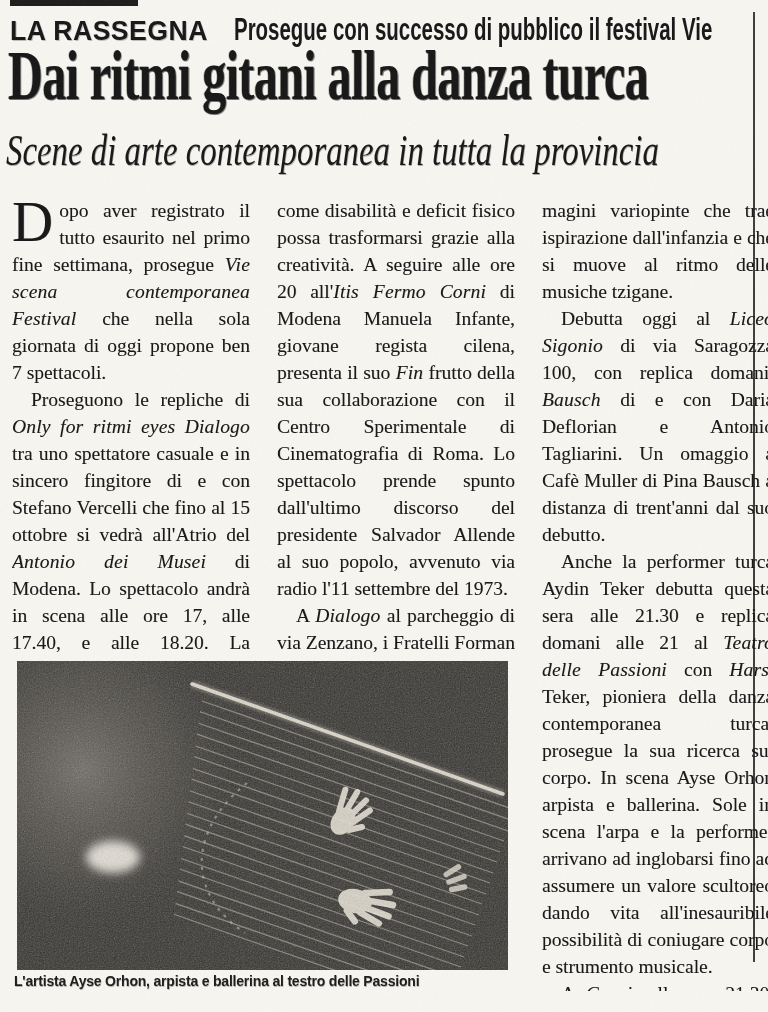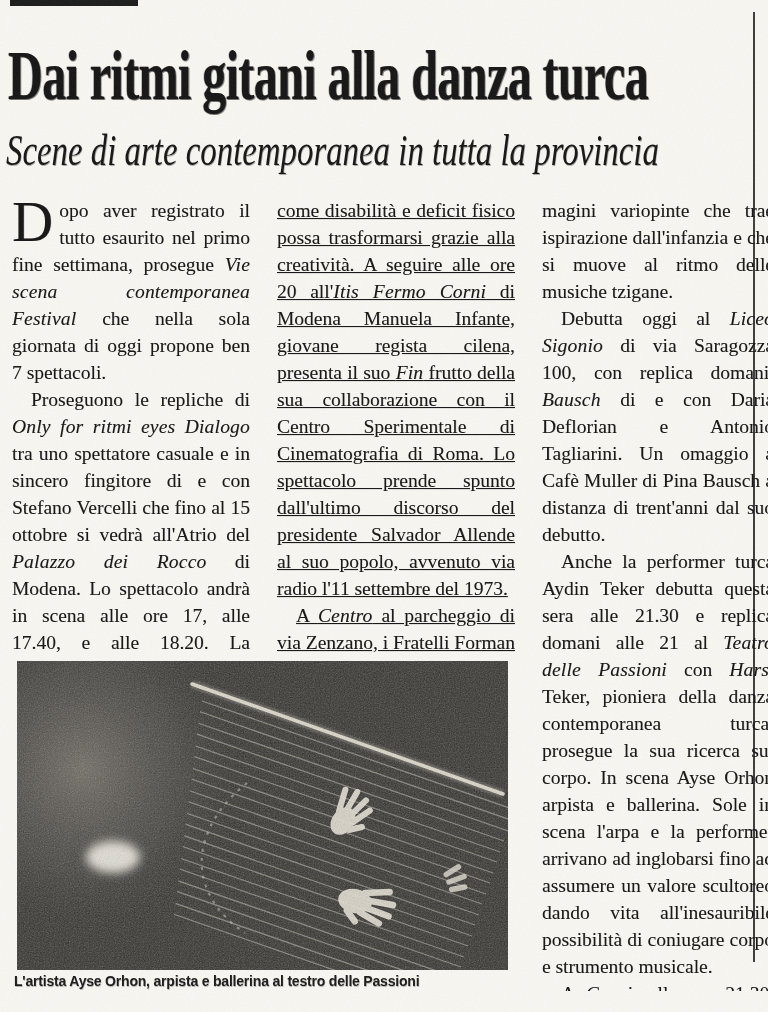--- a/index.html
+++ b/index.html
@@ -42,21 +42,21 @@
     text-shadow:.8px .8px 0 rgba(25,25,25,.35);
   }
 
   
   .vrule{position:absolute;left:753px;top:12px;width:2px;height:950px;background:#1c1c1c;opacity:.85;}
 
   
   .body-cols{position:absolute;left:12px;top:197px;width:742px;display:flex;gap:27px;}
   .col{flex:none;width:238px;overflow:hidden;}
   .col:nth-child(1){height:462px;}
-  .col:nth-child(2){height:462px;text-decoration:underline;}
+  .col:nth-child(2){height:462px;}
   .col:nth-child(3){width:232px;height:794px;}
   .para{
     margin:0;font-size:19.5px;line-height:27px;text-align:justify;
     text-shadow:.4px .4px 0 rgba(25,25,25,.28);
   }
   .para.indent{text-indent:19px;}
   .dropcap{
     float:left;font-size:57px;line-height:46px;padding:2px 6px 0 0;font-weight:normal;
   }
   .para i{letter-spacing:.2px;}
@@ -77,35 +77,38 @@
   
   .page-noise{position:absolute;left:0;top:0;pointer-events:none;}
 </style>
 </head>
 <body>
 
 <div class="page">
 
   <div class="topbar"></div>
 
+  <div class="kicker-row">
+    <span class="kicker-label">LA RASSEGNA</span><span class="kicker-text">Prosegue con successo di pubblico il festival Vie</span>
+  </div>
 
   <h1 class="headline"><span class="hl">Dai ritmi gitani alla danza turca</span></h1>
 
   <h2 class="subhead"><span class="sh">Scene di arte contemporanea in tutta la provincia</span></h2>
 
   <div class="vrule"></div>
 
   <div class="body-cols">
       <div class="col">
         <p class="para"><span class="dropcap">D</span>opo aver registrato il tutto esaurito nel primo fine settimana, prosegue <i>Vie scena contemporanea Festival</i> che nella sola giornata di oggi propone ben 7 spettacoli.</p>
-        <p class="para indent">Proseguono le repliche di <i>Only for ritmi eyes Dialogo</i> tra uno spettatore casuale e in sincero fingitore di e con Stefano Vercelli che fino al 15 ottobre si vedrà all'Atrio del <i>Palazzo dei Rocco</i> di Modena. Lo spettacolo andrà in scena alle ore 17, alle 17.40, e alle 18.20. La prenotazione è obbligatoria.</p>
+        <p class="para indent">Proseguono le repliche di <i>Only for ritmi eyes Dialogo</i> tra uno spettatore casuale e in sincero fingitore di e con Stefano Vercelli che fino al 15 ottobre si vedrà all'Atrio del <i>Antonio dei Musei</i> di Modena. Lo spettacolo andrà in scena alle ore 17, alle 17.40, e alle 18.20. La prenotazione è obbligatoria.</p>
       </div>
       <div class="col">
         <p class="para">come disabilità e deficit fisico possa trasformarsi grazie alla creatività. A seguire alle ore 20 all'<i>Itis Fermo Corni</i> di Modena Manuela Infante, giovane regista cilena, presenta il suo <i>Fin</i> frutto della sua collaborazione con il Centro Sperimentale di Cinematografia di Roma. Lo spettacolo prende spunto dall'ultimo discorso del presidente Salvador Allende al suo popolo, avvenuto via radio l'11 settembre del 1973.</p>
-        <p class="para indent">A <i>Centro</i> al parcheggio di via Zenzano, i Fratelli Forman sotto al tendone circense replicano il loro magico spettacolo  alle ore 20.30. Lo spettatore ha la possibilità di immergersi in un mondo di im-</p>
+        <p class="para indent">A <i>Dialogo</i> al parcheggio di via Zenzano, i Fratelli Forman sotto al tendone circense replicano il loro magico spettacolo  alle ore 20.30. Lo spettatore ha la possibilità di immergersi in un mondo di im-</p>
       </div>
       <div class="col">
         <p class="para">magini variopinte che trae ispirazione dall'infanzia e che si muove al ritmo delle musiche tzigane.</p>
         <p class="para indent">Debutta oggi al <i>Liceo Sigonio</i> di via Saragozza 100, con replica domani, <i>Bausch</i> di e con Daria Deflorian e Antonio Tagliarini. Un omaggio a Cafè Muller di Pina Bausch a distanza di trent'anni dal suo debutto.</p>
         <p class="para indent">Anche la performer turca Aydin Teker debutta questa sera alle 21.30 e replica domani alle 21 al <i>Teatro delle Passioni</i> con <i>Hars</i>. Teker, pioniera della danza contemporanea turca, prosegue la sua ricerca sul corpo. In scena Ayse Orhon arpista e ballerina. Sole in scena l'arpa e la performer arrivano ad inglobarsi fino ad assumere un valore scultoreo dando vita all'inesauribile possibilità di coniugare corpo e strumento musicale.</p>
         <p class="para indent">A <i>Carpi</i>, alle ore 21.30, all'Auditorium San Rocco, ultima replica di , di Teatro delle Albe lavoro del drammaturgo Antonio Tarantino genio sregolato della drammaturgia italiana. Stranieri parla di un uomo solo e molto malato, chiuso nel suo ricco appartamento. carico di ossessioni e ranco</p>
       </div>
     </div>
 
   <figure class="photo">

